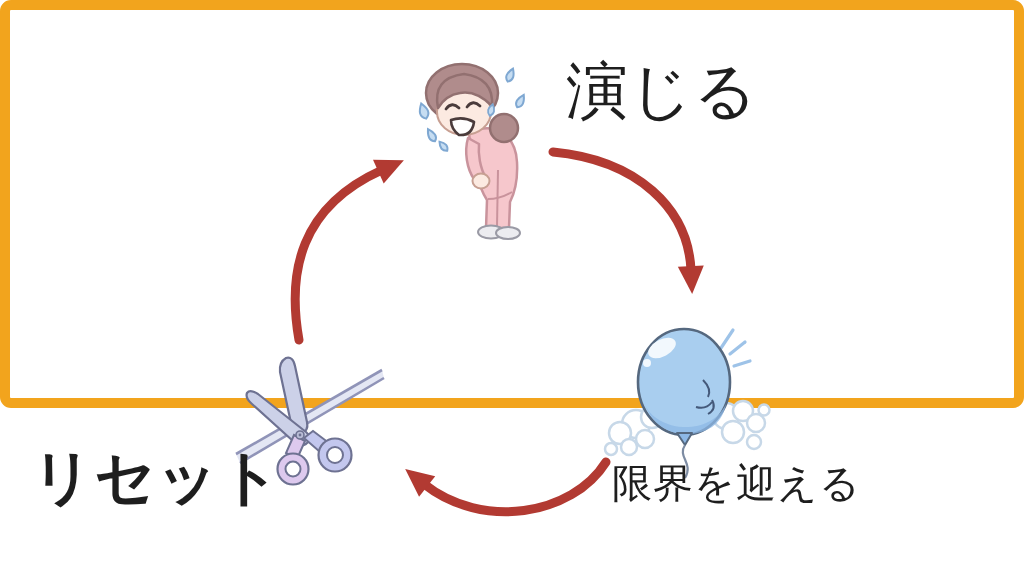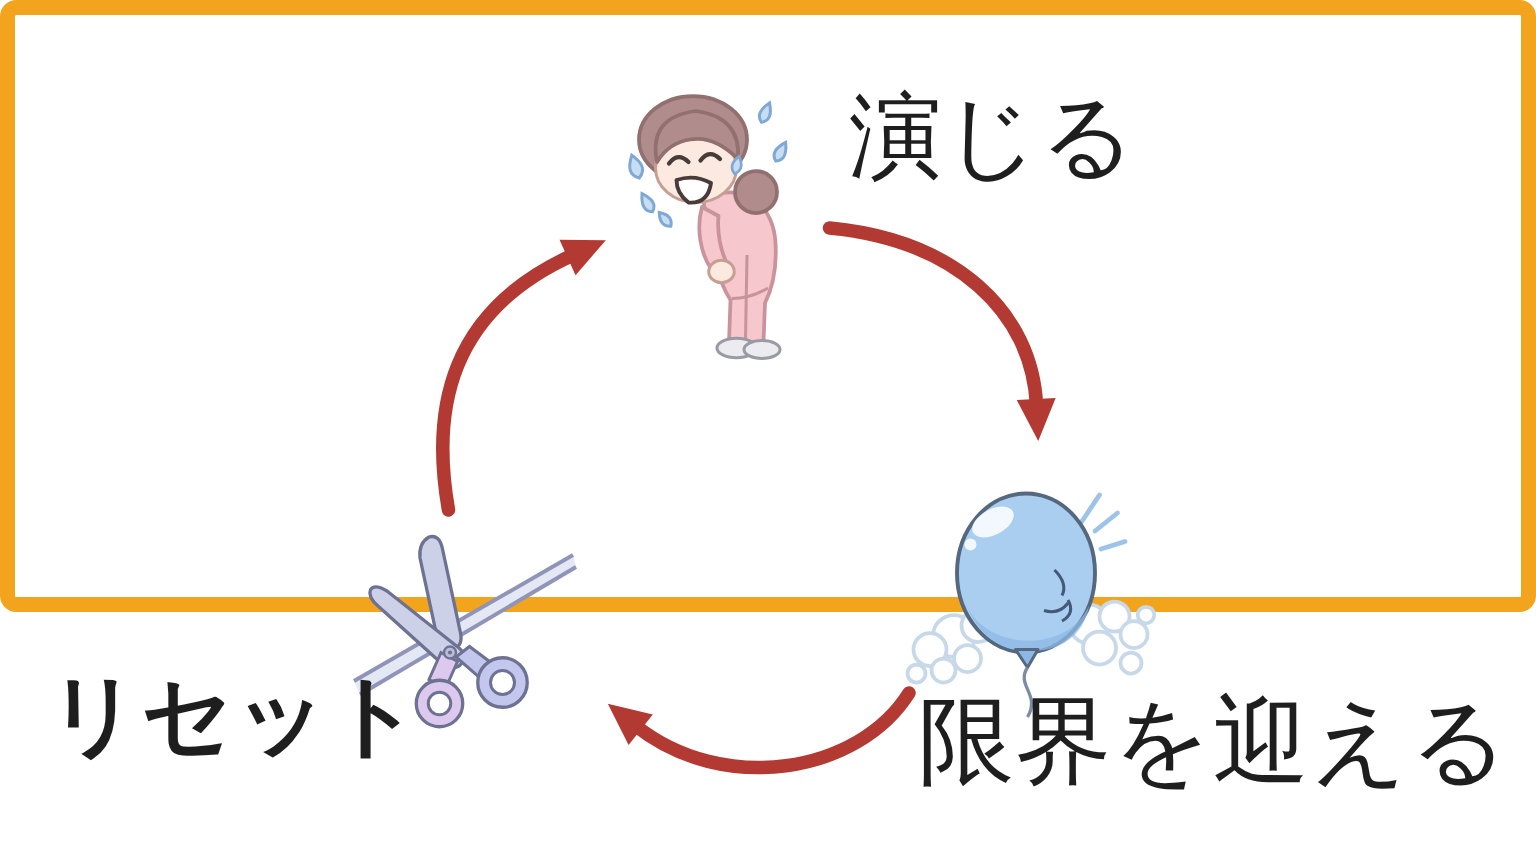--- a/index.html
+++ b/index.html
@@ -15,21 +15,21 @@
   .illus { position: absolute; }
   .illus svg { display: block; width: 100%; height: 100%; }
 
   .arrows-overlay { position: absolute; left: 0; top: 0; width: 1024px; height: 576px; pointer-events: none; }
 
   .label {
     position: absolute; color: #1E1E1E; line-height: 1.05;
     letter-spacing: 1px; white-space: nowrap;
   }
   .label-act   { left: 556px; top: 48px;  font-size: 62px; }
-  .label-limit { left: 602px; top: 452px; font-size: 64px; }
+  .label-limit { left: 602px; top: 452px; font-size: 40px; }
   .label-reset { left: 22px;  top: 436px; font-size: 60px; font-weight: bold; }
 </style>
 </head>
 <body>
 
 <div class="frame" style="border-color: rgb(242, 164, 29); background: rgb(255, 255, 255);">
   <div class="stage-area">
 
     <svg class="arrows-overlay" viewBox="0 0 1024 576">
       <defs>

